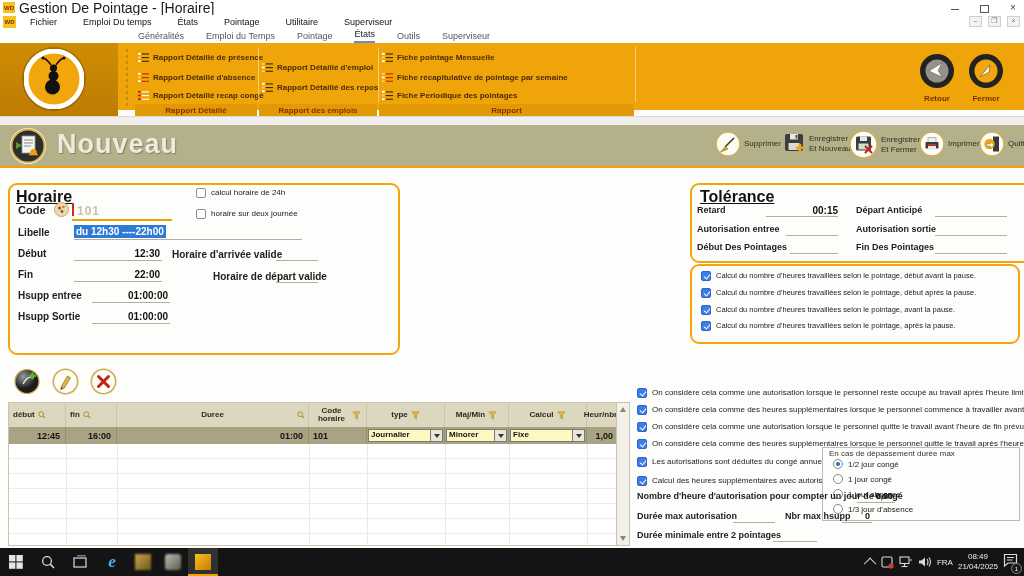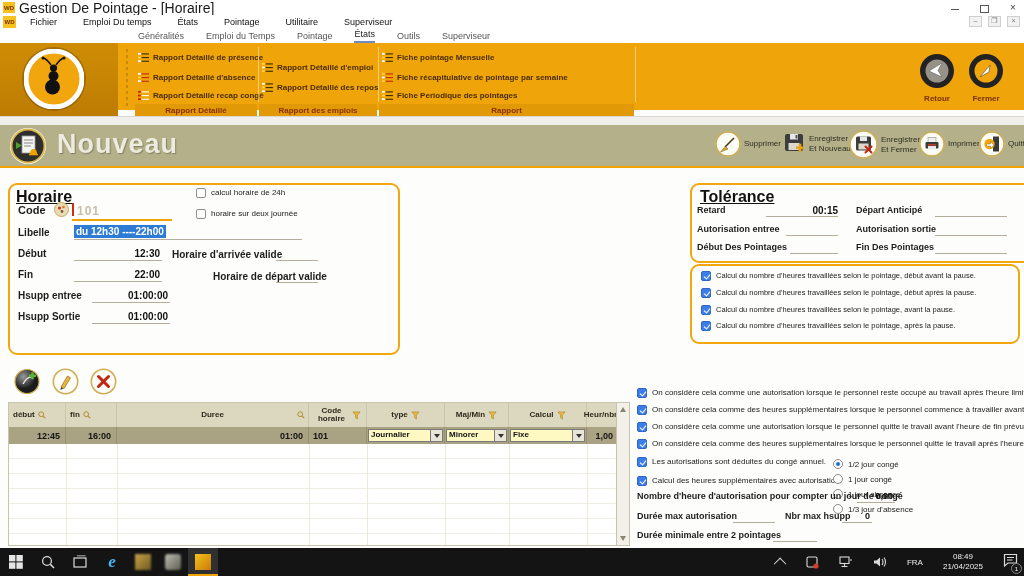--- a/index.html
+++ b/index.html
@@ -87,21 +87,21 @@
   .sarr{position:absolute;left:3px;width:0;height:0;border-left:3.5px solid transparent;border-right:3.5px solid transparent;}
   .sarr.up{top:4px;border-bottom:5px solid #8a8572;}
   .sarr.down{bottom:4px;border-top:5px solid #8a8572;}
   
   .tbbtn{position:absolute;width:27px;height:27px;border-radius:50%;}
   
   .taskbar{left:0;top:548px;width:1024px;height:28px;background:#141414;display:flex;align-items:center;}
   .tico{width:32px;height:28px;display:flex;align-items:center;justify-content:center;}
   .appico{width:30px;height:28px;display:flex;align-items:center;justify-content:center;}
   .appico.active{background:rgba(255,255,255,.12);box-shadow:inset 0 -2px 0 #f0a202;}
-  .trayright{position:absolute;right:0;top:0;height:28px;display:flex;align-items:center;gap:20px;padding-right:6px;}
+  .trayright{position:absolute;right:0;top:0;height:28px;display:flex;align-items:center;gap:5px;padding-right:6px;}
   .traytxt{color:#eee;font-size:8px;}
   .clock{color:#eee;font-size:8px;text-align:center;line-height:1.25;}
   .chev{width:8px;height:8px;border-left:1.5px solid #ddd;border-top:1.5px solid #ddd;transform:rotate(45deg) translateY(2px);}
   .ie{color:#45b6f2;font-size:17px;font-weight:bold;font-style:italic;font-family:"Liberation Serif",serif;}
   .badge{position:relative;}
   .badge .bnum{position:absolute;right:-4px;bottom:-3px;width:9px;height:9px;border-radius:50%;background:#1a1a1a;
       border:1px solid #888;color:#fff;font-size:6px;display:flex;align-items:center;justify-content:center;}
 </style>
 </head>
 <body>
@@ -594,20 +594,23 @@
   </div>
   <div class="cb on" style="left:637px;top:457px;">
     <span class="cbbox"></span>
       <span class="cblbl">Les autorisations sont déduites du congé annuel.</span>
   </div>
   <div class="cb on" style="left:637px;top:476px;">
     <span class="cbbox"></span>
       <span class="cblbl">Calcul des heures supplémentaires avec autorisation.</span>
   </div>
 
+  <div class="abs" style="left:822px;top:447px;width:196px;height:72px;border:1px solid #bbb;background:#fdfdfc;">
+    <span class="abs" style="left:6px;top:1px;font-size:8px;color:#333;white-space:nowrap;">En cas de dépassement durée max</span>
+  </div>
   <div class="rb on" style="left:833px;top:459px;">
     <span class="rbdot"></span>
       <span class="rblbl">1/2 jour congé</span>
   </div>
   <div class="rb" style="left:833px;top:474px;">
     <span class="rbdot"></span>
       <span class="rblbl">1 jour congé</span>
   </div>
   <div class="rb" style="left:833px;top:489px;">
     <span class="rbdot"></span>

